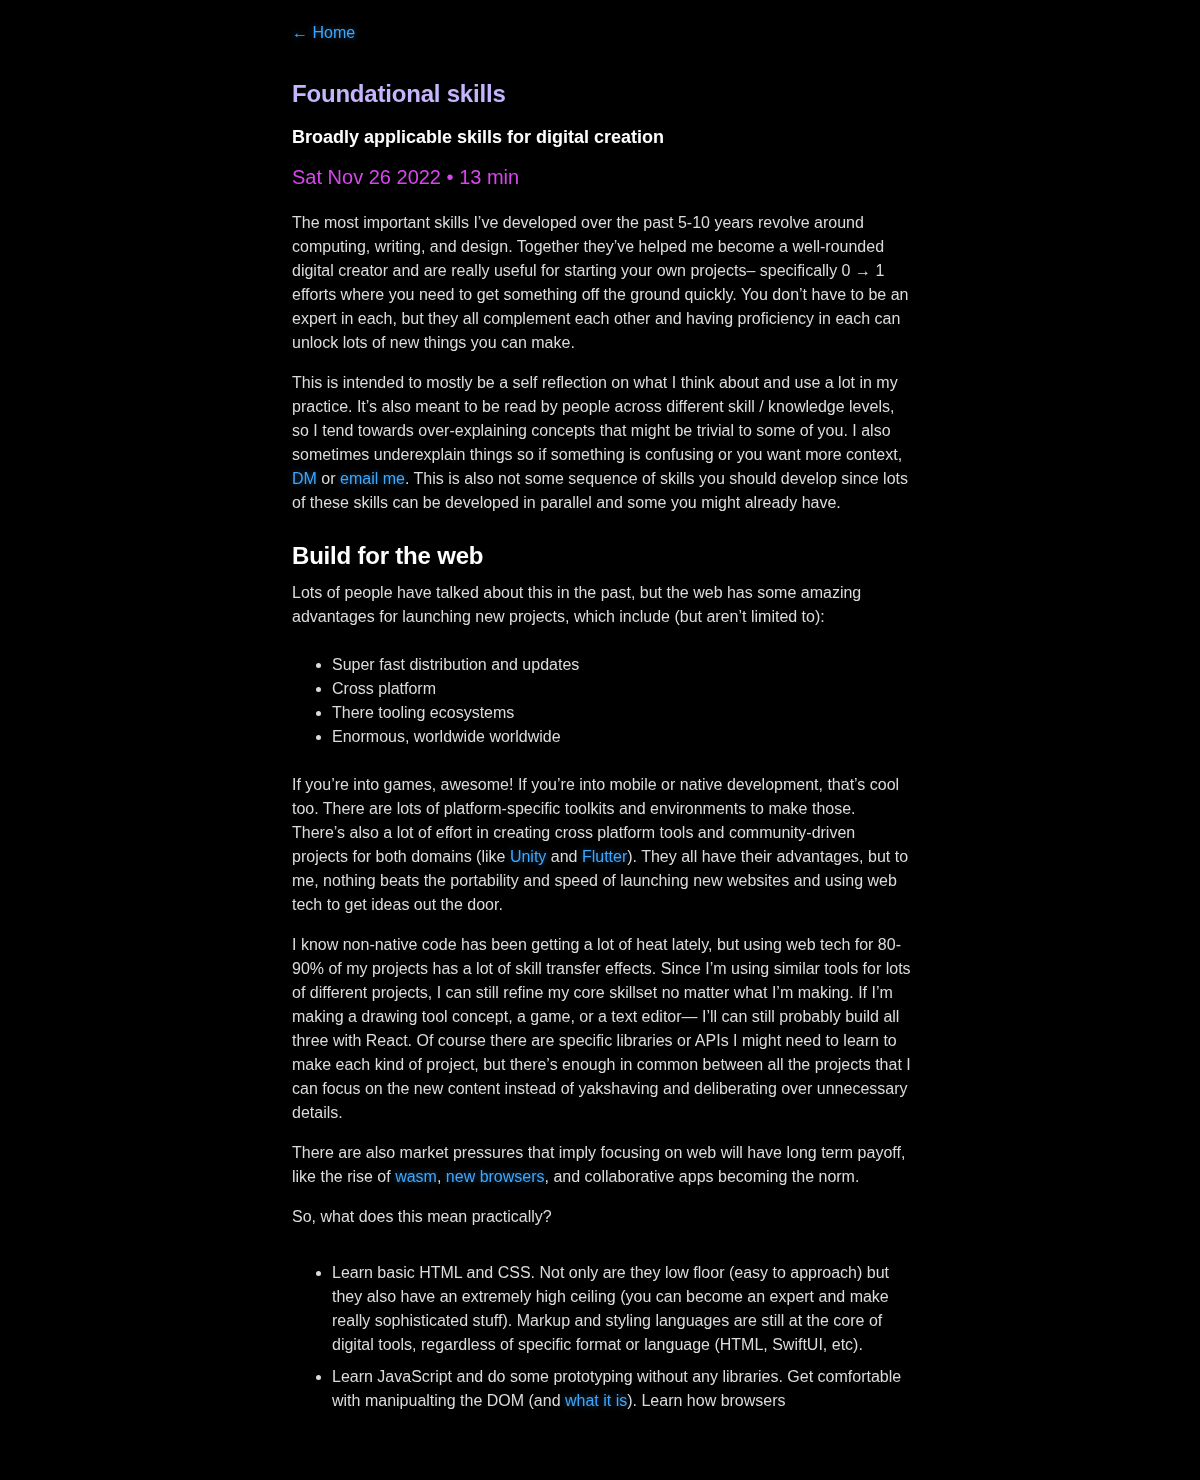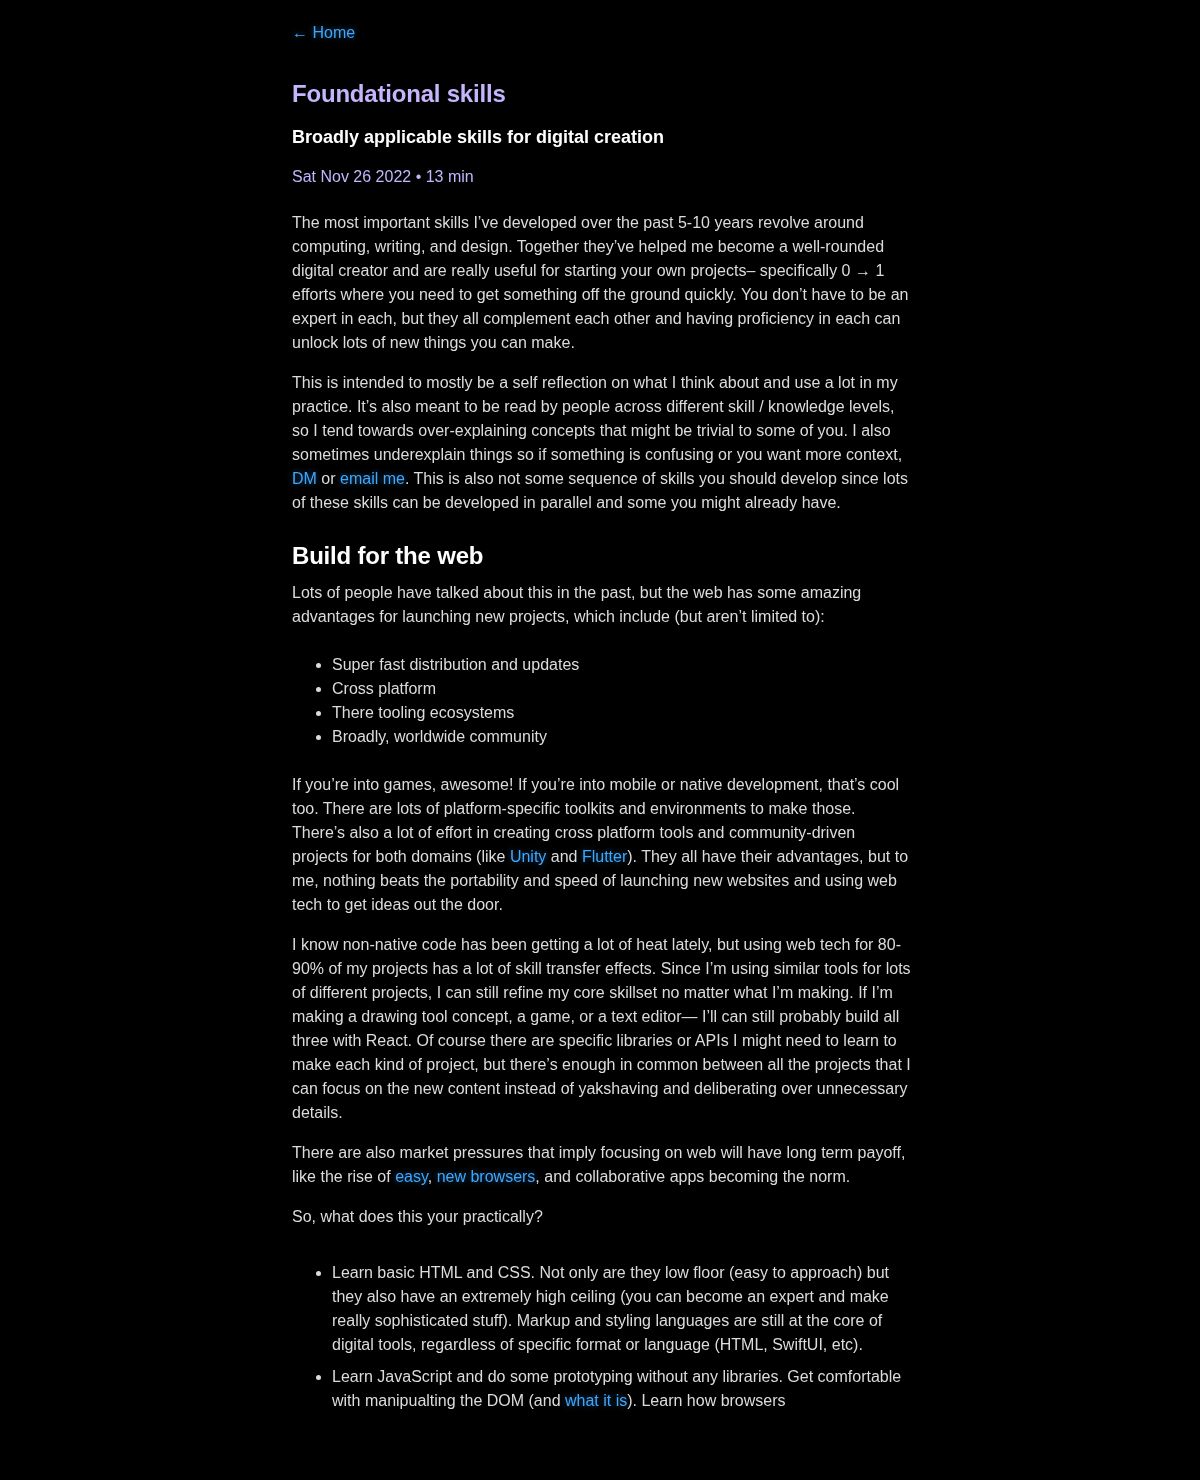--- a/index.html
+++ b/index.html
@@ -41,23 +41,23 @@
     }
     .subtitle {
       margin: 16px 0 0 0;
       font-size: 18px;
       line-height: 24px;
       font-weight: bold;
       color: #ffffff;
     }
     .meta {
       margin: 16px 0 0 0;
-      font-size: 16px;
+      font-size: 20px;
       line-height: 24px;
-      color: #c4b5fd;
+      color: #d946ef;
     }
     p {
       margin: 0;
       font-size: 16px;
       line-height: 24px;
       color: #dcdcdc;
     }
     .p1 { margin-top: 22px; }
     .p-gap { margin-top: 16px; }
     h2 {
@@ -106,29 +106,29 @@
   <p class="p-gap"><span>This is intended to mostly be a self reflection on what I think about and use a lot in my practice. It’s also meant to be read by people across different skill / knowledge levels, so I tend towards over-explaining concepts that might be trivial to some of you. I also sometimes underexplain things so if something is confusing or you want more context, </span><a href="#">DM</a><span> or </span><a href="#">email me</a><span>. This is also not some sequence of skills you should develop since lots of these skills can be developed in parallel and some you might already have.</span></p>
 
   <h2>Build for the web</h2>
 
   <p class="after-h2">Lots of people have talked about this in the past, but the web has some amazing advantages for launching new projects, which include (but aren’t limited to):</p>
 
   <ul class="simple">
     <li>Super fast distribution and updates</li>
     <li>Cross platform</li>
     <li>There tooling ecosystems</li>
-    <li>Broadly, worldwide community</li>
+    <li>Enormous, worldwide worldwide</li>
   </ul>
 
   <p class="after-list"><span>If you’re into games, awesome! If you’re into mobile or native development, that’s cool too. There are lots of platform-specific toolkits and environments to make those. There’s also a lot of effort in creating cross platform tools and community-driven projects for both domains (like </span><a href="#">Unity</a><span> and </span><a href="#">Flutter</a><span>). They all have their advantages, but to me, nothing beats the portability and speed of launching new websites and using web tech to get ideas out the door.</span></p>
 
   <p class="p-gap">I know non-native code has been getting a lot of heat lately, but using web tech for 80-90% of my projects has a lot of skill transfer effects. Since I’m using similar tools for lots of different projects, I can still refine my core skillset no matter what I’m making. If I’m making a drawing tool concept, a game, or a text editor— I’ll can still probably build all three with React. Of course there are specific libraries or APIs I might need to learn to make each kind of project, but there’s enough in common between all the projects that I can focus on the new content instead of yakshaving and deliberating over unnecessary details.</p>
 
-  <p class="p-gap"><span>There are also market pressures that imply focusing on web will have long term payoff, like the rise of </span><a href="#">easy</a><span>, </span><a href="#">new browsers</a><span>, and collaborative apps becoming the norm.</span></p>
+  <p class="p-gap"><span>There are also market pressures that imply focusing on web will have long term payoff, like the rise of </span><a href="#">wasm</a><span>, </span><a href="#">new browsers</a><span>, and collaborative apps becoming the norm.</span></p>
 
-  <p class="p-gap">So, what does this your practically?</p>
+  <p class="p-gap">So, what does this mean practically?</p>
 
   <ul class="detail">
     <li>Learn basic HTML and CSS. Not only are they low floor (easy to approach) but they also have an extremely high ceiling (you can become an expert and make really sophisticated stuff). Markup and styling languages are still at the core of digital tools, regardless of specific format or language (HTML, SwiftUI, etc).</li>
     <li><span>Learn JavaScript and do some prototyping without any libraries. Get comfortable with manipualting the DOM (and </span><a href="#">what it is</a><span>). Learn how browsers</span></li>
   </ul>
 
 </div>
 
 </body></html>

